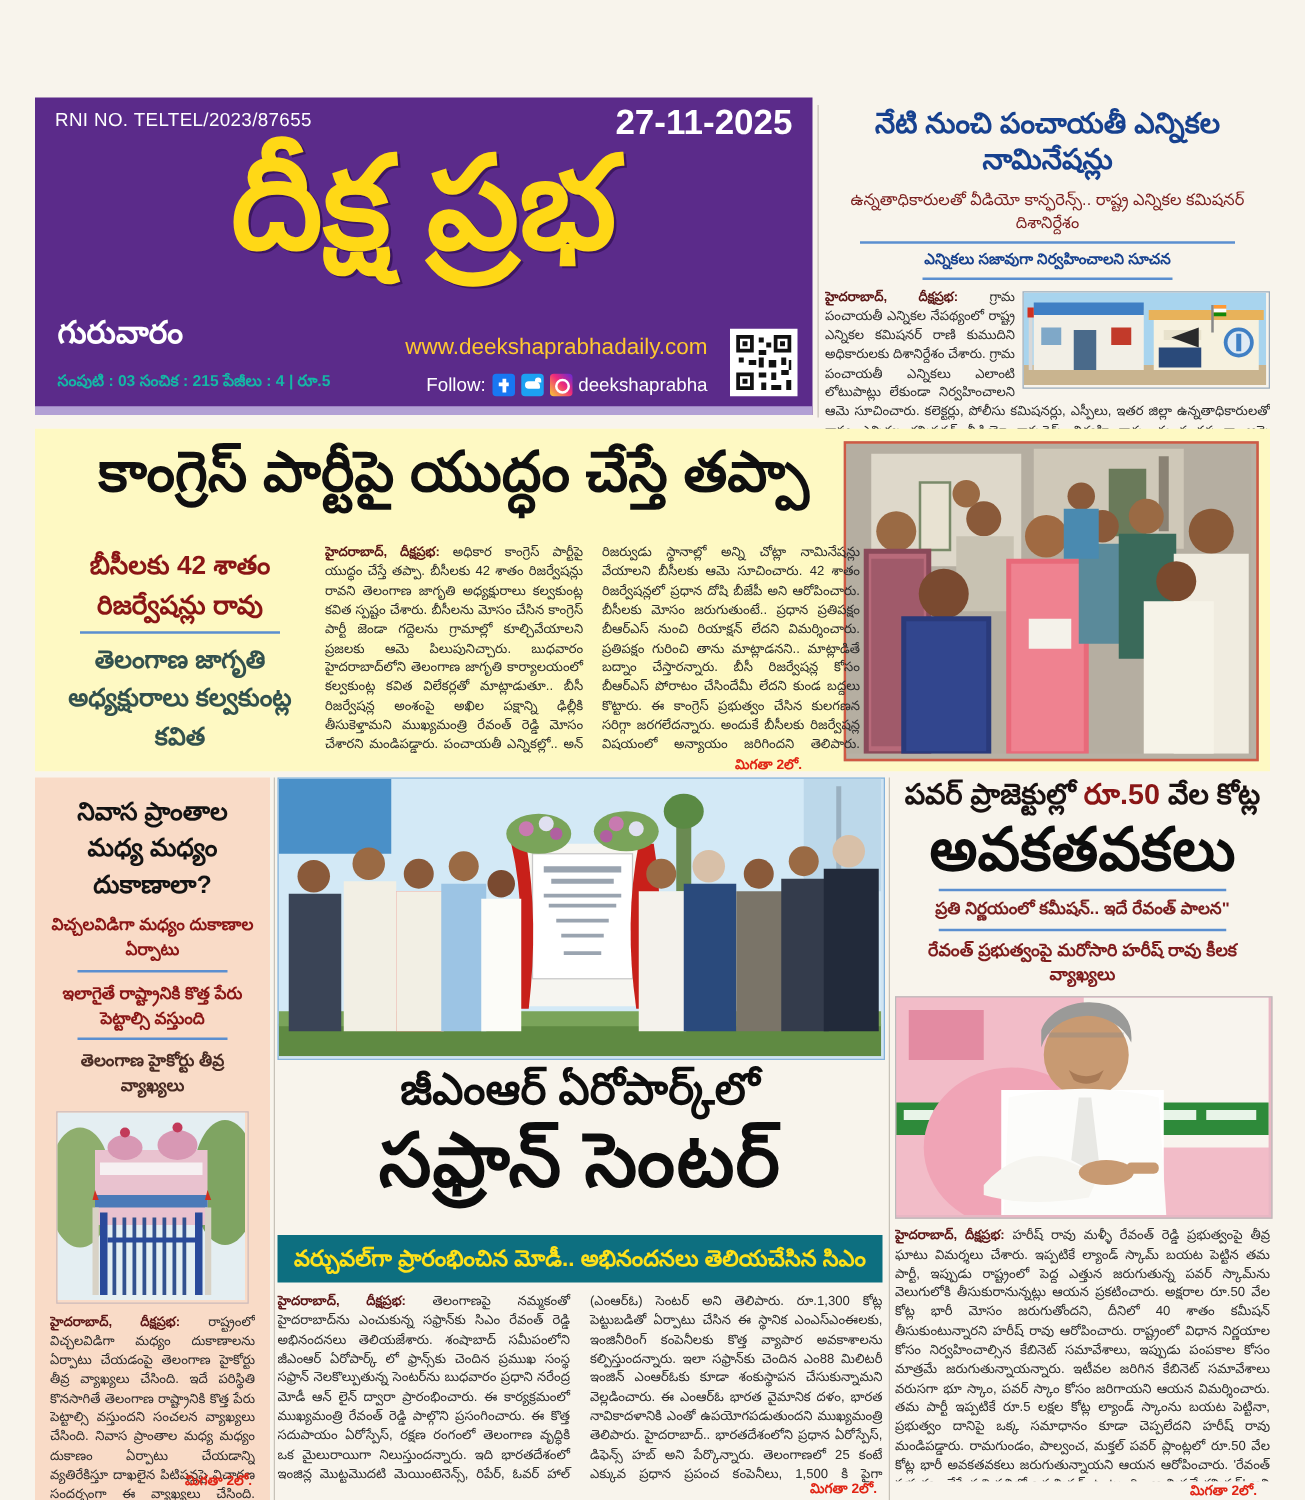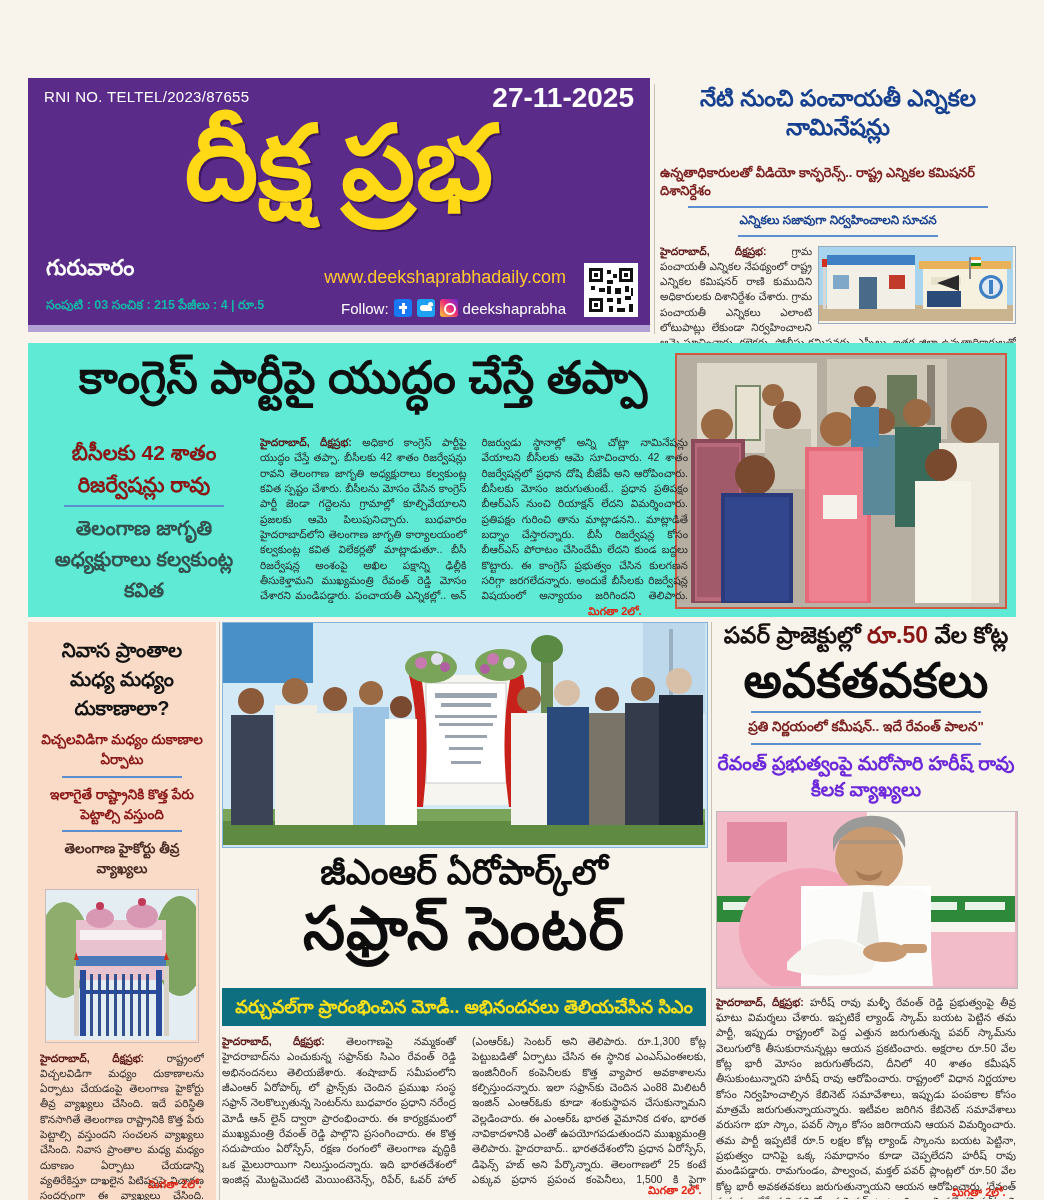--- a/index.html
+++ b/index.html
@@ -7,21 +7,21 @@
         font-family:"Liberation Sans", sans-serif;}
   .abs{position:absolute;}
   
   .masthead{left:28px;top:78px;width:622px;height:254px;background:#5b2b8a;overflow:hidden;}
   .mh-strip{position:absolute;left:0;right:0;bottom:0;height:7px;background:#b2a0d4;}
   .mh-rni{position:absolute;left:16px;top:10px;color:#ffffff;font-size:15px;letter-spacing:.3px;}
   .mh-date{position:absolute;right:16px;top:4px;color:#ffffff;font-size:28px;font-weight:bold;}
   .mh-title{position:absolute;left:0;right:0;top:26px;text-align:center;color:#ffd816;
             font-size:104px;font-weight:bold;line-height:1.15;white-space:nowrap;
             text-shadow:2px 2px 0 #3c1760;}
-  .mh-day{position:absolute;left:18px;bottom:46px;color:#ffffff;font-size:22px;font-weight:bold;}
+  .mh-day{position:absolute;left:18px;bottom:46px;color:#ffffff;font-size:25px;font-weight:bold;}
   .mh-issue{position:absolute;left:18px;bottom:17px;color:#14b8a6;font-size:12.5px;font-weight:bold;}
   .mh-site{position:absolute;right:84px;bottom:44px;color:#ffc830;font-size:18px;}
   .mh-follow{position:absolute;right:84px;bottom:15px;display:flex;align-items:center;gap:5px;
              color:#ffffff;font-size:15px;}
   .sicon{width:18px;height:18px;border-radius:3px;display:inline-block;position:relative;flex:none;}
   .fb{background:#1877f2;}
   .fb::before{content:"";position:absolute;left:8px;top:4px;width:3px;height:11px;background:#fff;}
   .fb::after{content:"";position:absolute;left:5px;top:7px;width:8px;height:3px;background:#fff;}
   .tw{background:#1da1f2;}
   .tw::before{content:"";position:absolute;left:3px;top:6px;width:12px;height:6px;background:#fff;
@@ -34,26 +34,26 @@
   .qr{position:absolute;right:12px;bottom:15px;width:54px;height:54px;background:#fff;padding:3px;box-sizing:border-box;}
   
   .dl{color:#5a1515;font-weight:bold;}
   .bodytxt{font-size:10.5px;line-height:1.46;text-align:justify;color:#2a2a2a;overflow:hidden;}
   .cont{color:#e02414;font-weight:bold;font-size:11px;}
   .blue-rule{height:2px;background:#5b8fd0;margin:5px auto;}
   .vline{width:1px;background:#c7c2b8;}
   
   .tr-art{left:660px;top:84px;width:356px;height:250px;}
   .tr-h{color:#17418f;font-size:23px;font-weight:bold;text-align:center;line-height:1.25;}
-  .tr-s1{color:#7a1d1d;font-size:13px;font-weight:bold;margin-top:23px;}
+  .tr-s1{color:#7a1d1d;font-size:13px;font-weight:normal;text-align:center;margin-top:10px;}
   .tr-s2{color:#17418f;font-size:12px;font-weight:bold;text-align:center;margin-top:4px;}
   .tr-body{margin-top:7px;height:132px;}
   .tr-img{float:right;width:196px;height:76px;margin:2px 0 3px 6px;border:1px solid #9ab;}
   
-  .lead{left:28px;top:343px;width:988px;height:274px;background:#5eead4;}
+  .lead{left:28px;top:343px;width:988px;height:274px;background:#fef9c3;}
   .lead-h{position:absolute;left:10px;top:10px;width:650px;text-align:center;color:#101010;
           font-size:45px;font-weight:bold;line-height:1.12;}
   .lead-photo{position:absolute;right:9px;top:10px;width:328px;height:252px;border:2px solid #cf5a43;
               background:#b8b1a5;}
   .lead-deck{position:absolute;left:12px;top:94px;width:208px;text-align:center;}
   .deck1{color:#8a1616;font-size:21px;font-weight:bold;line-height:1.5;}
   .deck2{color:#33514e;font-size:20px;font-weight:bold;line-height:1.55;margin-top:6px;}
   .lead-body{position:absolute;left:232px;top:92px;width:428px;height:170px;
              column-count:2;column-gap:15px;}
   .lead-cont{position:absolute;left:560px;top:262px;}
@@ -74,21 +74,21 @@
   .cstrip{left:222px;top:988px;width:484px;height:38px;background:#0d6f80;color:#ffe11a;
           font-size:18px;font-weight:bold;text-align:center;line-height:38px;overflow:hidden;}
   .cbody{left:222px;top:1034px;width:484px;height:166px;column-count:2;column-gap:16px;}
   .c-cont{position:absolute;left:648px;top:1184px;}
   
   .rcol{left:716px;top:622px;width:300px;}
   .r-h1{font-size:23px;font-weight:bold;text-align:center;color:#1a1212;}
   .r-h1 .rupee{color:#8a1616;}
   .r-h2{font-size:48px;font-weight:bold;text-align:center;color:#0d0d0d;line-height:1.05;margin-top:2px;}
   .r-s{color:#7a1d1d;font-size:13.5px;font-weight:bold;text-align:center;margin-top:6px;}
-  .r-s3{color:#6d28d9;font-size:19px;font-weight:bold;text-align:center;margin-top:6px;line-height:1.35;}
+  .r-s3{color:#7f1d1d;font-size:14px;font-weight:bold;text-align:center;margin-top:6px;line-height:1.35;}
   .r-photo{width:300px;height:176px;margin-top:8px;border:1px solid #bbb;background:#e8b7c4;}
   .r-body{margin-top:6px;height:204px;}
   .r-cont{position:absolute;left:952px;top:1186px;}
 </style>
 </head>
 <body>
 
 <div class="page">
 
   <div class="abs masthead">

